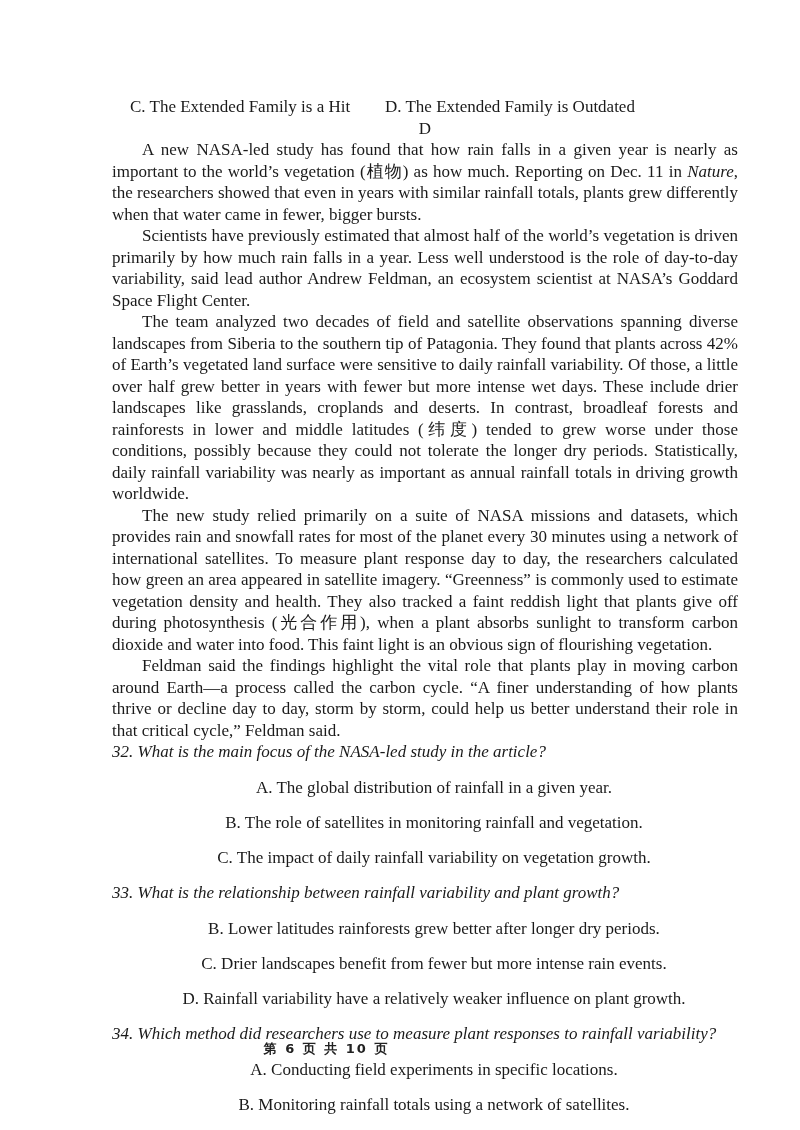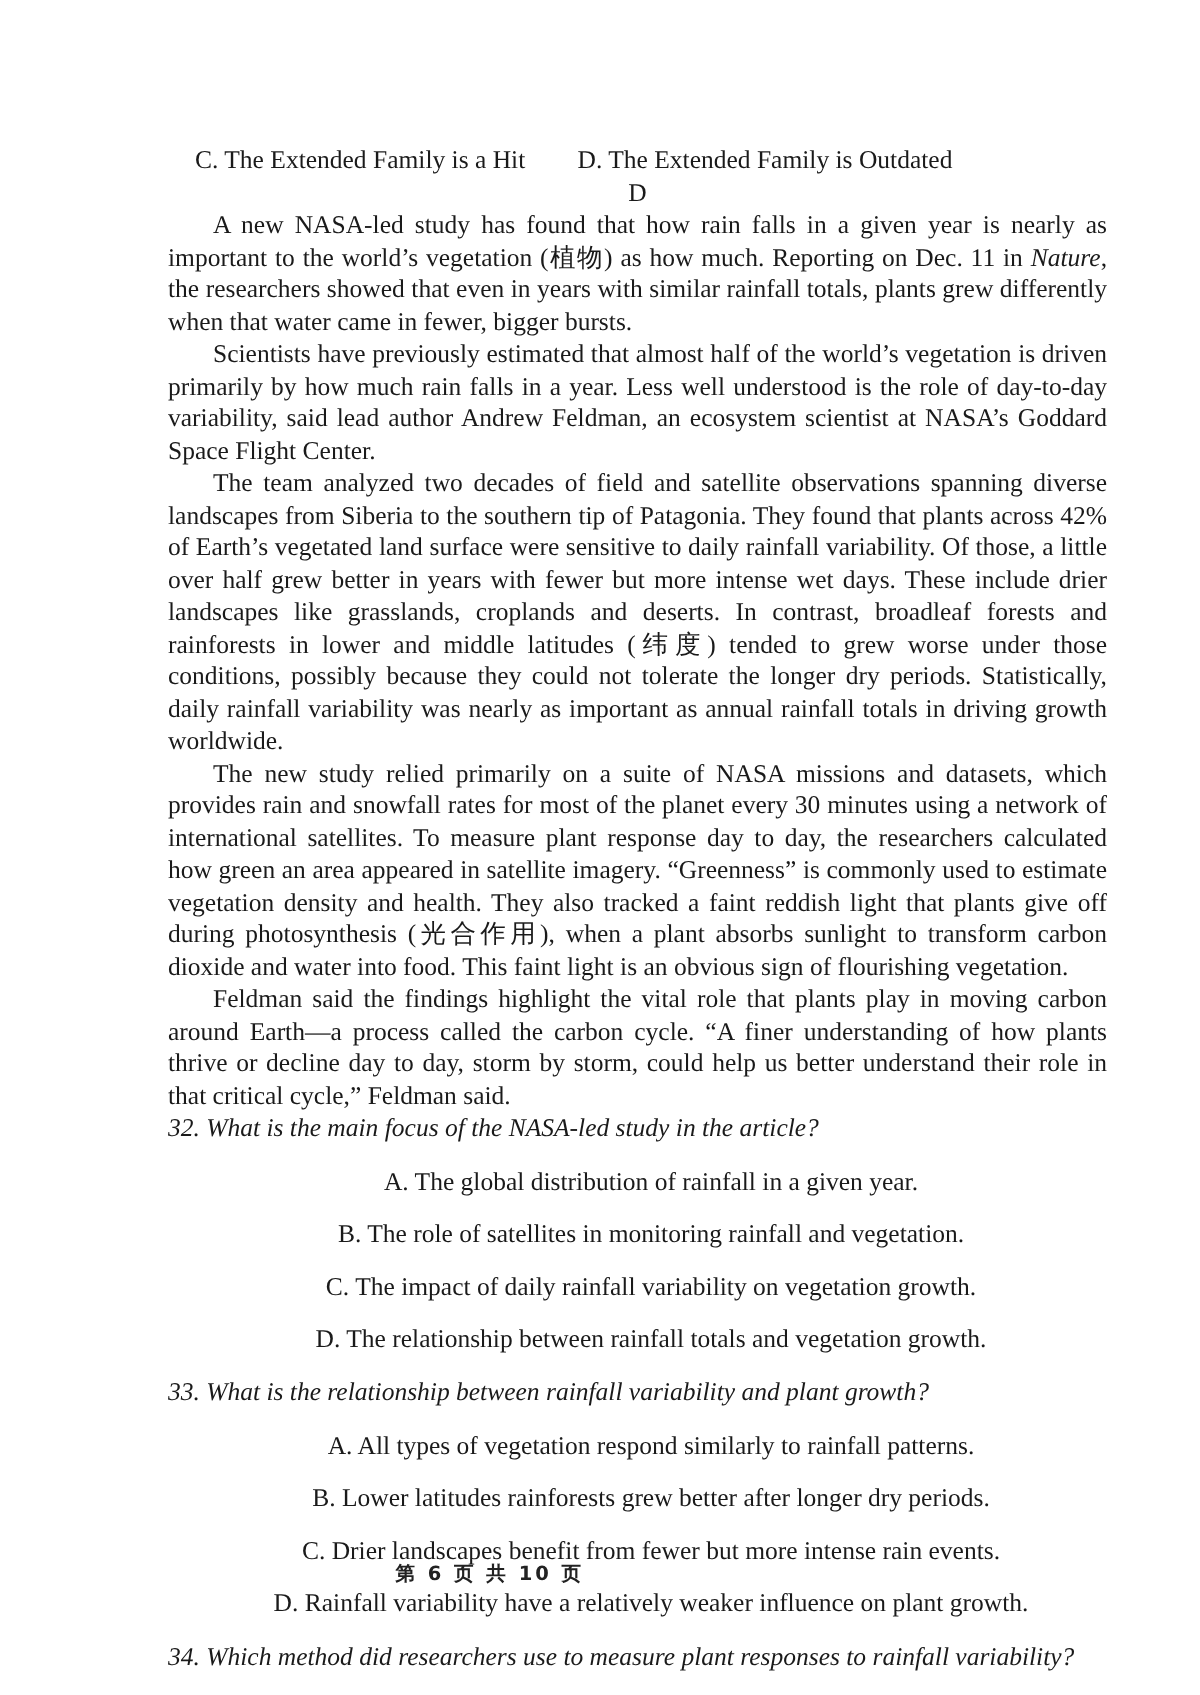--- a/index.html
+++ b/index.html
@@ -96,26 +96,24 @@
     <p class="para">The team analyzed two decades of field and satellite observations spanning diverse landscapes from Siberia to the southern tip of Patagonia. They found that plants across 42% of Earth’s vegetated land surface were sensitive to daily rainfall variability. Of those, a little over half grew better in years with fewer but more intense wet days. These include drier landscapes like grasslands, croplands and deserts. In contrast, broadleaf forests and rainforests in lower and middle latitudes (纬度) tended to grew worse under those conditions, possibly because they could not tolerate the longer dry periods. Statistically, daily rainfall variability was nearly as important as annual rainfall totals in driving growth worldwide.</p>
     <p class="para">The new study relied primarily on a suite of NASA missions and datasets, which provides rain and snowfall rates for most of the planet every 30 minutes using a network of international satellites. To measure plant response day to day, the researchers calculated how green an area appeared in satellite imagery. “Greenness” is commonly used to estimate vegetation density and health. They also tracked a faint reddish light that plants give off during photosynthesis (光合作用), when a plant absorbs sunlight to transform carbon dioxide and water into food. This faint light is an obvious sign of flourishing vegetation.</p>
     <p class="para last-para">Feldman said the findings highlight the vital role that plants play in moving carbon around Earth—a process called the carbon cycle. “A finer understanding of how plants thrive or decline day to day, storm by storm, could help us better understand their role in that critical cycle,” Feldman said.</p>
   </div>
 
   <div class="question">
     <p class="q-stem">32. What is the main focus of the NASA-led study in the article?</p>
     <p class="q-option">A. The global distribution of rainfall in a given year.</p>
     <p class="q-option">B. The role of satellites in monitoring rainfall and vegetation.</p>
     <p class="q-option">C. The impact of daily rainfall variability on vegetation growth.</p>
-    <p class="q-option">D. The relationship between rainfall totals and vegetation growth.</p>
   </div>
 
   <div class="question">
     <p class="q-stem">33. What is the relationship between rainfall variability and plant growth?</p>
-    <p class="q-option">A. All types of vegetation respond similarly to rainfall patterns.</p>
     <p class="q-option">B. Lower latitudes rainforests grew better after longer dry periods.</p>
     <p class="q-option">C. Drier landscapes benefit from fewer but more intense rain events.</p>
     <p class="q-option">D. Rainfall variability have a relatively weaker influence on plant growth.</p>
   </div>
 
   <div class="question">
     <p class="q-stem">34. Which method did researchers use to measure plant responses to rainfall variability?</p>
     <p class="q-option">A. Conducting field experiments in specific locations.</p>
     <p class="q-option">B. Monitoring rainfall totals using a network of satellites.</p>
   </div>

